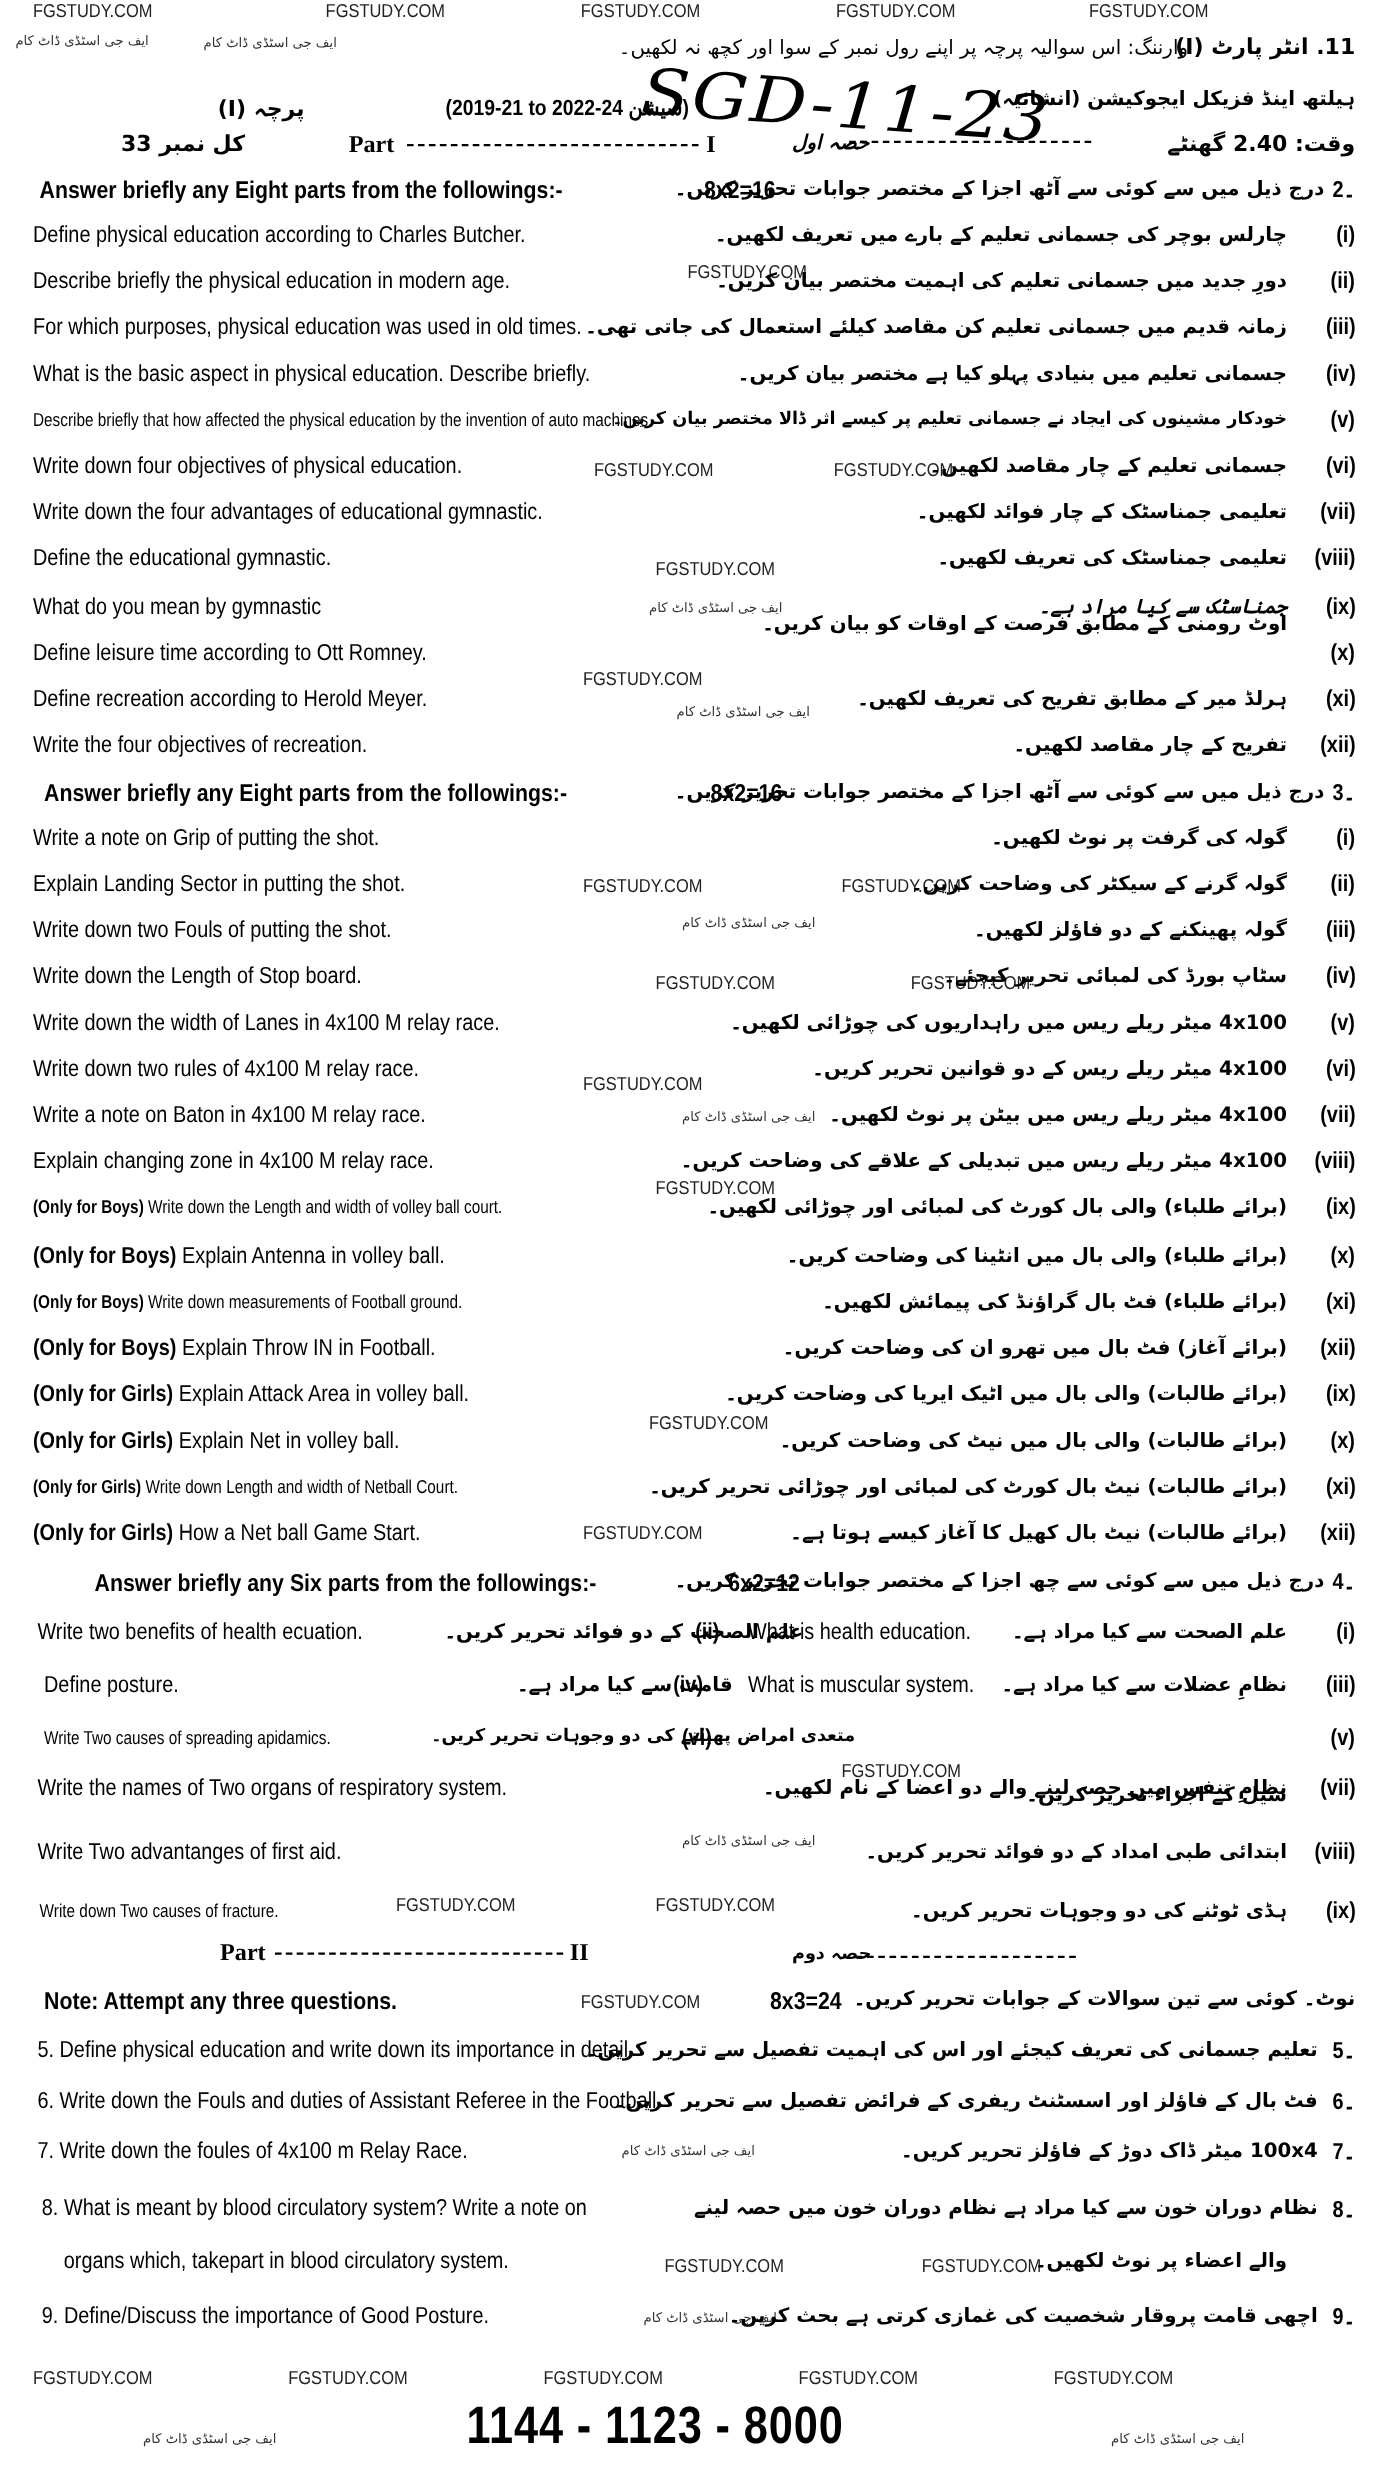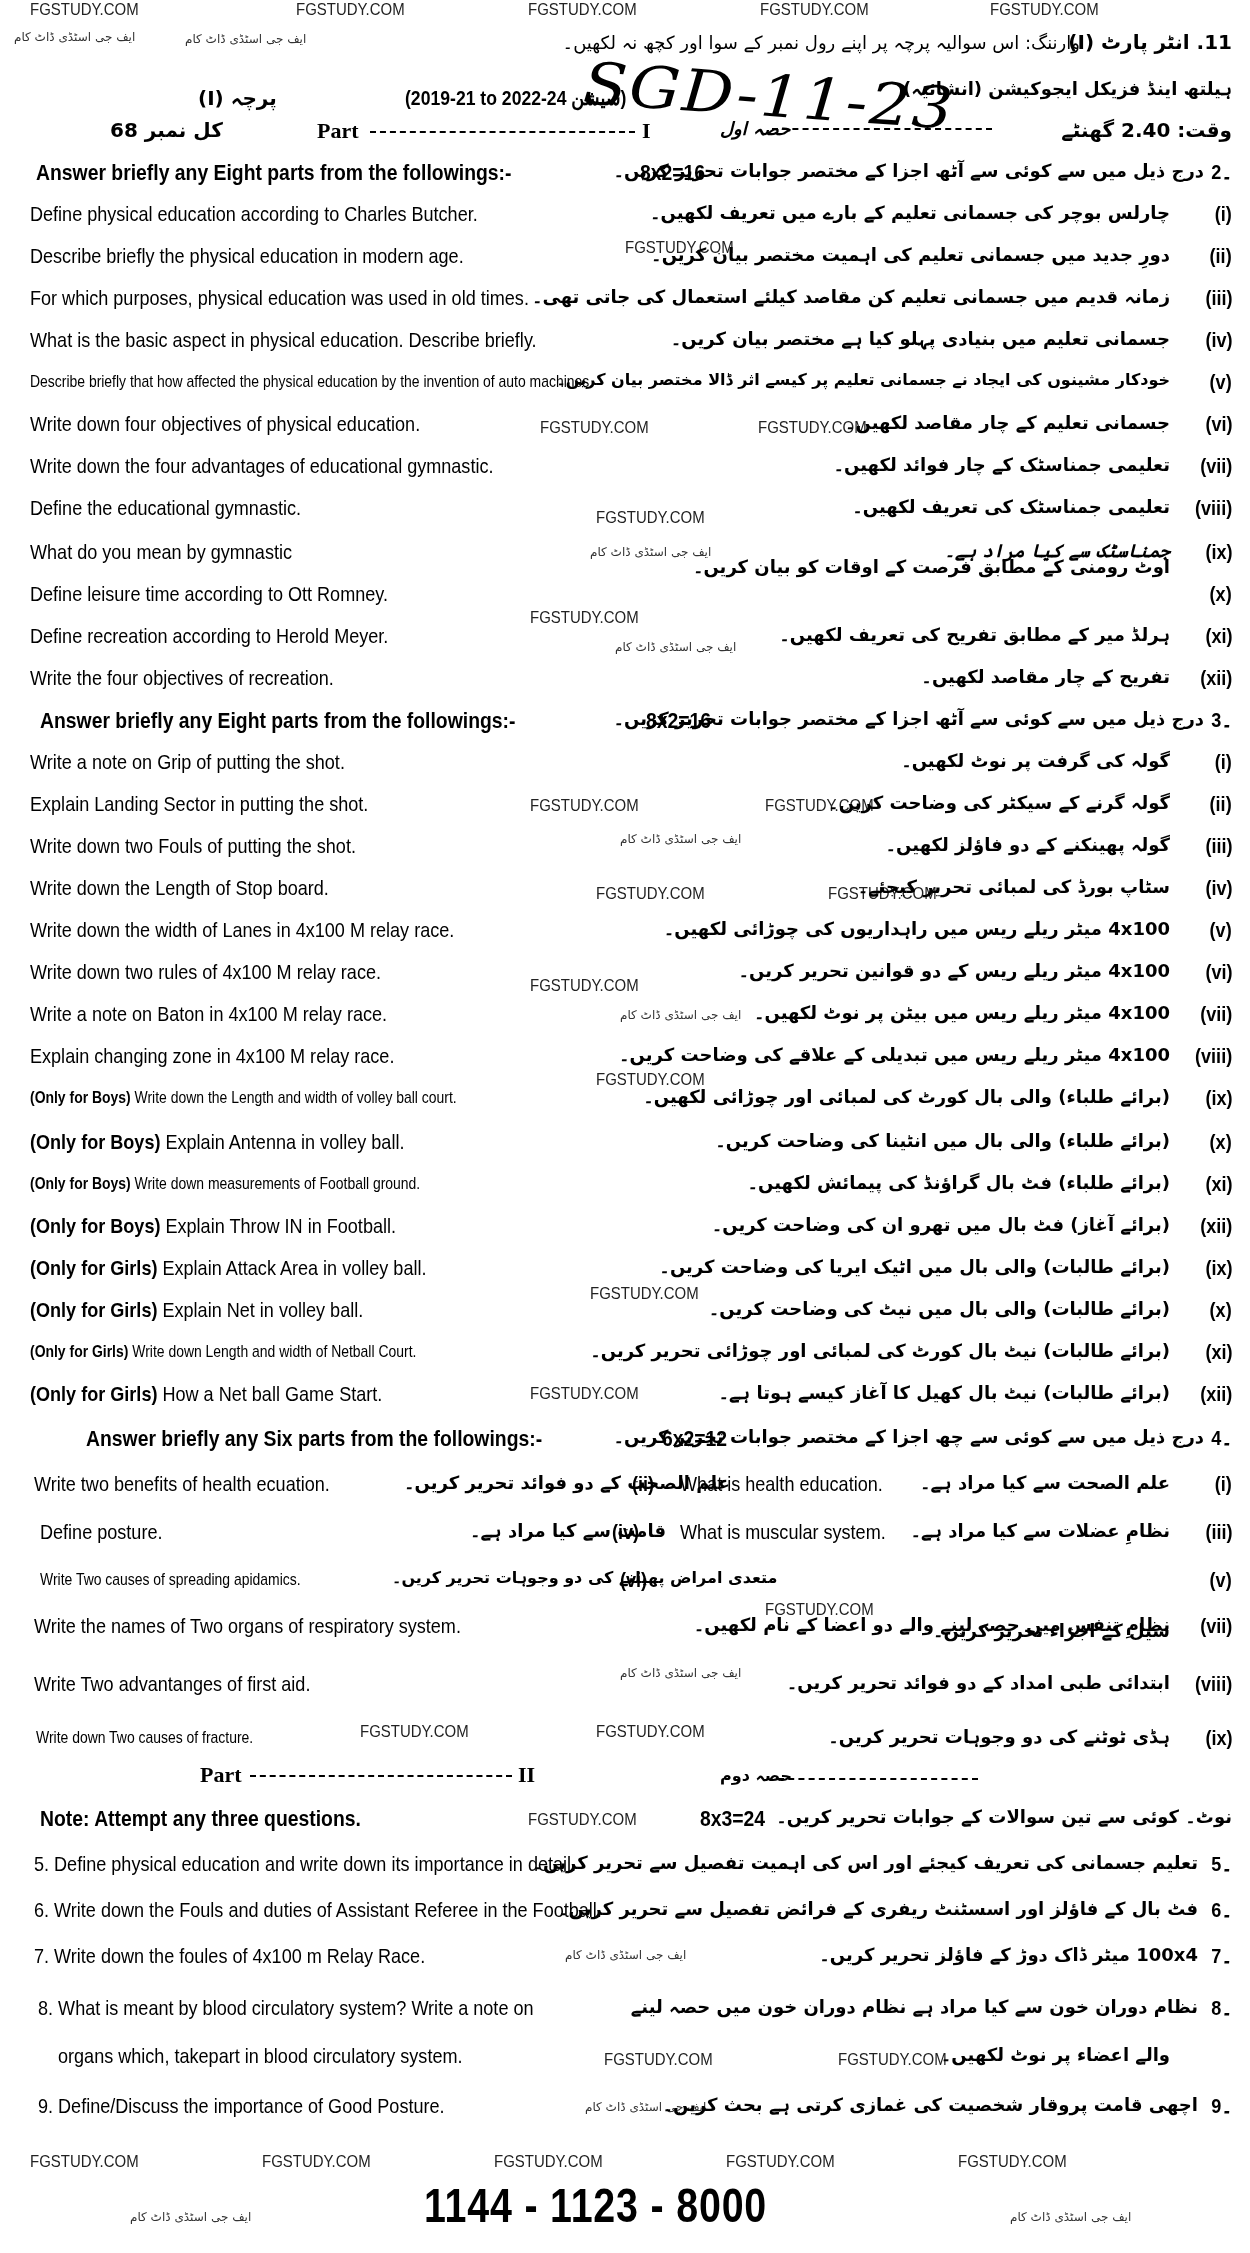--- a/index.html
+++ b/index.html
@@ -37,21 +37,21 @@
   <div class="hw" style="left:600px;top:62px;">SGD-11-23</div>
   <div class="abs" style="left:405px;top:86px;font-size:20px;font-weight:700;transform:scaleX(0.88);transform-origin:left center;">(2019-21 to 2022-24 سیشن)</div>
   <div class="ur" style="left:198px;top:86px;font-size:20px;direction:rtl;">پرچہ (I)</div>
 
   <div class="ur" style="right:18px;top:118px;font-size:20px;">وقت: 2.40 گھنٹے</div>
   <div class="ur" style="left:720px;top:118px;font-size:18px;font-style:italic;">حصہ اول</div>
   <div class="abs" style="left:772px;top:128px;width:220px;border-top:2px dashed #000;"></div>
   <div class="part" style="left:317px;top:118px;"><span>Part</span></div>
   <div class="abs" style="left:370px;top:131px;width:265px;border-top:2px dashed #000;"></div>
   <div class="part" style="left:642px;top:118px;">I</div>
-  <div class="ur" style="left:110px;top:118px;font-size:20px;">کل نمبر 68</div>
+  <div class="ur" style="left:110px;top:118px;font-size:20px;">کل نمبر 33</div>
 </div>
 
 <div>
   <div class="heading" style="left:36px;top:160px;">Answer briefly any  Eight  parts from the followings:-</div>
   <div class="heading" style="left:640px;top:160px;">8x2=16</div>
   <div class="ur" style="right:46px;top:160px;font-size:18px;">درج ذیل میں سے کوئی سے آٹھ اجزا کے مختصر جوابات تحریر کریں۔</div>
   <div class="num" style="right:18px;top:160px;">2۔</div>
 
   <div class="en" style="top:202px;">Define physical education according to Charles Butcher.</div>
   <div class="ur" style="right:80px;top:202px;">چارلس بوچر کی جسمانی تعلیم کے بارے میں تعریف لکھیں۔</div>

